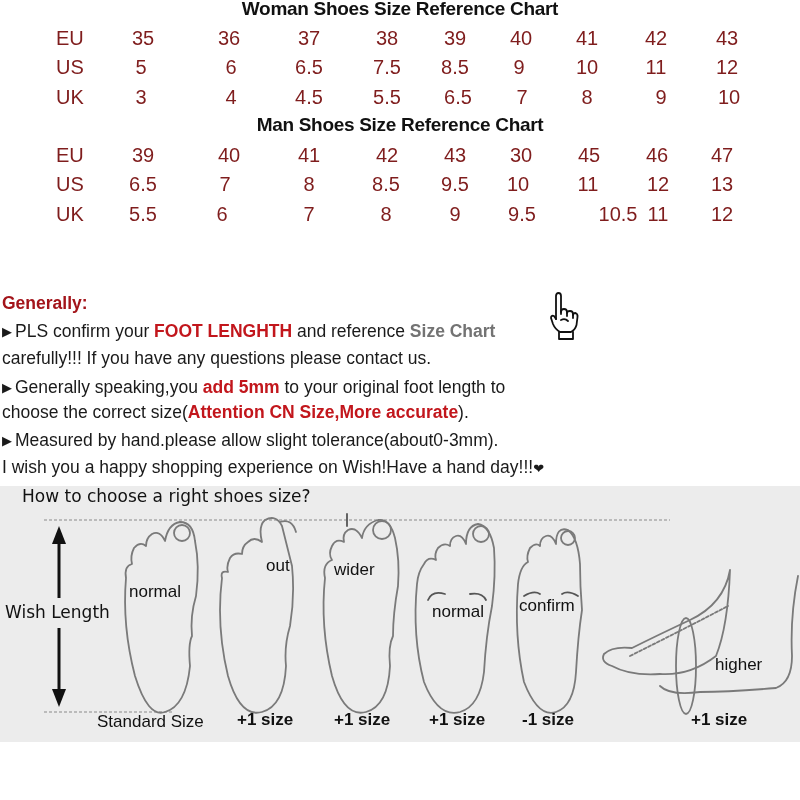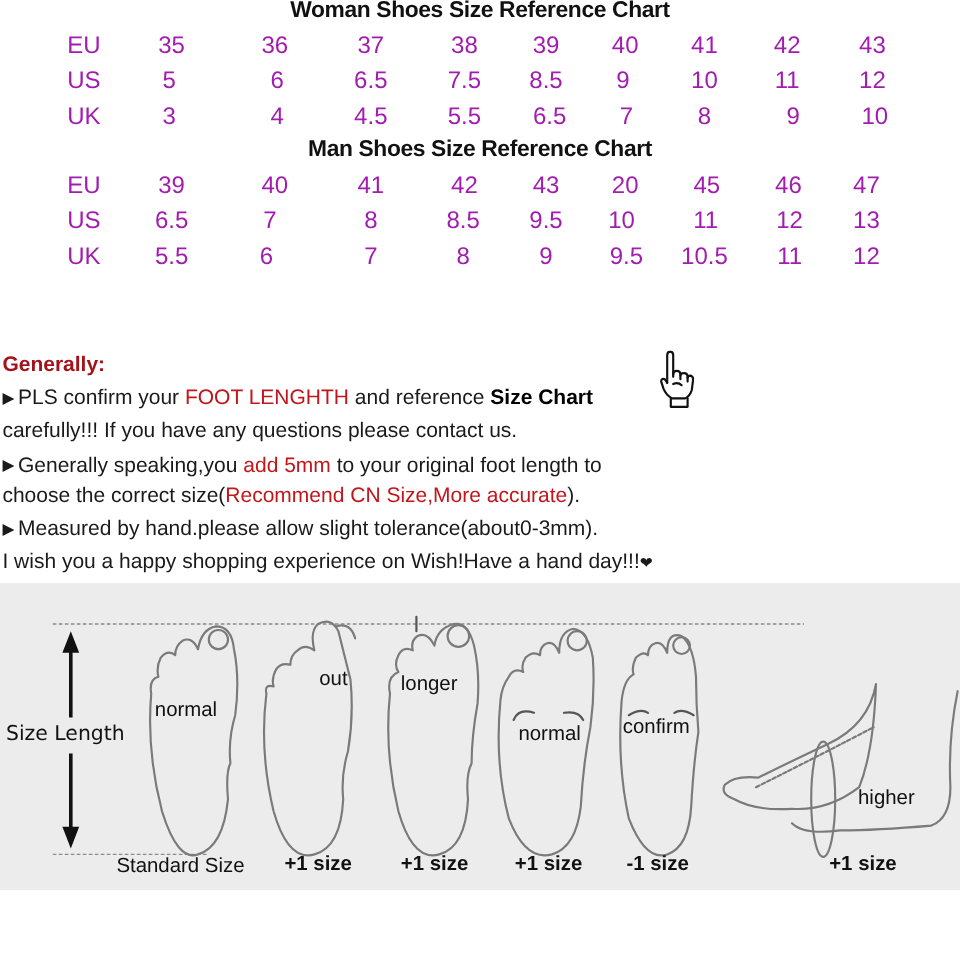--- a/index.html
+++ b/index.html
@@ -9,33 +9,33 @@
     font-family: "Liberation Sans", "DejaVu Sans", sans-serif;
   }
   .chart-title {
     position: absolute; left: 0; width: 800px; text-align: center;
     font-family: "Liberation Sans", sans-serif; font-weight: bold;
     font-size: 19px; color: #111; letter-spacing: -0.3px;
   }
   .size-row { position: absolute; left: 0; width: 800px; height: 30px; }
   .size-row span {
     position: absolute; top: 0; transform: translateX(-50%);
-    font-family: "Liberation Sans", sans-serif; font-size: 20px; color: #a21caf;
+    font-family: "Liberation Sans", sans-serif; font-size: 20px; color: #7f1d1d;
     white-space: nowrap;
   }
   .size-row .row-label { transform: none; left: 56px; }
 
   .attention-block {
     position: absolute; left: 0; top: 290px; width: 600px;
     font-family: "Liberation Sans", sans-serif; font-size: 17.5px; color: #1a1a1a;
   }
   .attention-block .line { position: absolute; left: 2px; white-space: nowrap; }
-  .red-bold { color: #c2161c; font-weight: normal; }
+  .red-bold { color: #c2161c; font-weight: bold; }
   .dark-red-bold { color: #a3141a; font-weight: bold; }
-  .blk-bold { font-weight: bold; color: #000000; }
+  .blk-bold { font-weight: bold; color: #737373; }
   .tri { font-size: 13px; display: inline-block; transform: translateY(-1px); margin-right: 3px; }
 
   .hand-icon { position: absolute; left: 548px; top: 292px; width: 32px; height: 50px; }
 
   .guide-panel {
     position: absolute; left: 0; top: 486px; width: 800px; height: 256px;
     background: #ececec;
   }
   .guide-title {
     position: absolute; left: 22px; top: 0px;
@@ -103,21 +103,21 @@
 
 <div class="chart-title" style="top:114px;">Man Shoes Size Reference Chart</div>
 <div>
   <div class="size-row" style="top:144px;">
     <span class="row-label">EU</span>
     <span style="left:143px">39</span>
     <span style="left:229px">40</span>
     <span style="left:309px">41</span>
     <span style="left:387px">42</span>
     <span style="left:455px">43</span>
-    <span style="left:521px">20</span>
+    <span style="left:521px">30</span>
     <span style="left:589px">45</span>
     <span style="left:657px">46</span>
     <span style="left:722px">47</span>
   </div>
   <div class="size-row" style="top:173px;">
     <span class="row-label">US</span>
     <span style="left:143px">6.5</span>
     <span style="left:225px">7</span>
     <span style="left:309px">8</span>
     <span style="left:386px">8.5</span>
@@ -128,37 +128,37 @@
     <span style="left:722px">13</span>
   </div>
   <div class="size-row" style="top:203px;">
     <span class="row-label">UK</span>
     <span style="left:143px">5.5</span>
     <span style="left:222px">6</span>
     <span style="left:309px">7</span>
     <span style="left:386px">8</span>
     <span style="left:455px">9</span>
     <span style="left:522px">9.5</span>
-    <span style="left:587px">10.5</span>
+    <span style="left:618px">10.5</span>
     <span style="left:658px">11</span>
     <span style="left:722px">12</span>
   </div>
 </div>
 
 <div class="attention-block">
   <div class="line dark-red-bold" style="top:3px;">Generally:</div>
   <div class="line" style="top:31px;">
     <span class="tri">▶</span><span>PLS confirm your </span><span class="red-bold">FOOT LENGHTH</span><span> and reference </span><span class="blk-bold">Size Chart</span>
   </div>
   <div class="line" style="top:58px;">carefully!!! If you have any questions please contact us.</div>
   <div class="line" style="top:87px;">
     <span class="tri">▶</span><span>Generally speaking,you </span><span class="red-bold">add 5mm</span><span> to your original foot length to</span>
   </div>
   <div class="line" style="top:112px;">
-    <span>choose the correct size(</span><span class="red-bold">Recommend CN Size,More accurate</span><span>).</span>
+    <span>choose the correct size(</span><span class="red-bold">Attention CN Size,More accurate</span><span>).</span>
   </div>
   <div class="line" style="top:140px;">
     <span class="tri">▶</span><span>Measured by hand.please allow slight tolerance(about0-3mm).</span>
   </div>
   <div class="line" style="top:167px;">
     <span>I wish you a happy shopping experience on Wish!Have a hand day!!!</span><span style="font-size:13px;">❤</span>
   </div>
 </div>
 
 <svg class="hand-icon" viewBox="0 0 32 50" width="32" height="50">
@@ -166,20 +166,21 @@
     <path d="M8 27 L8 4 Q8 1 10.5 1 Q13 1 13 4 L13 22"></path>
     <path d="M13 20 Q13 17 16 17 Q19 17 19 20 L19 24"></path>
     <path d="M19 21 Q19 19 22 19 Q25 19 25 22 L25 26"></path>
     <path d="M25 23 Q25 21 27.5 21 Q30 22 29.5 25 L28.5 33 Q27 38 23 40 L12 40 Q7 37 5 32 L3 26 Q3 23 6 24 L8 27"></path>
     <path d="M11 40 L11 47 L25 47 L25 40"></path>
     <path d="M13 28 Q17 26 20 29"></path>
   </g>
 </svg>
 
 <div class="guide-panel">
+  <div class="guide-title">How to choose a right shoes size?</div>
 
   <svg class="feet" width="800" height="256" viewBox="0 0 800 256">
 
     <line x1="44" y1="34" x2="670" y2="34" stroke="#8a8a8a" stroke-width="1.2" stroke-dasharray="3 2"></line>
     <line x1="44" y1="226" x2="172" y2="226" stroke="#8a8a8a" stroke-width="1.2" stroke-dasharray="3 2"></line>
 
     <g>
       <line x1="59" y1="50" x2="59" y2="112" stroke="#111" stroke-width="3"></line>
       <line x1="59" y1="142" x2="59" y2="212" stroke="#111" stroke-width="3"></line>
       <polygon points="52,58 59,40 66,58" fill="#111"></polygon>
@@ -220,25 +221,25 @@
 
       <g>
         <path d="M730 84 Q728 140 716 170 Q690 190 660 188 Q630 190 612 180 Q600 176 604 168 Q612 160 632 162 Q656 150 690 134 Q724 118 730 84"></path>
         <path d="M798 90 Q790 130 792 170 Q792 196 776 202 Q730 206 700 206 Q670 210 660 200"></path>
         <ellipse cx="686" cy="180" rx="10" ry="48"></ellipse>
         <path d="M630 170 Q690 140 728 120" stroke-dasharray="3 2"></path>
       </g>
     </g>
   </svg>
 
-  <div class="foot-length">Size Length</div>
+  <div class="foot-length">Wish Length</div>
 
   <div class="guide-label" style="left:129px; top:96px;">normal</div>
   <div class="guide-label" style="left:266px; top:70px;">out</div>
-  <div class="guide-label" style="left:334px; top:74px;">longer</div>
+  <div class="guide-label" style="left:334px; top:74px;">wider</div>
   <div class="guide-label" style="left:432px; top:116px;">normal</div>
   <div class="guide-label" style="left:519px; top:110px;">confirm</div>
   <div class="guide-label" style="left:715px; top:169px;">higher</div>
 
   <div class="guide-size" style="left:97px; top:226px; font-weight:normal;">Standard Size</div>
   <div class="guide-size" style="left:237px; top:224px;">+1 size</div>
   <div class="guide-size" style="left:334px; top:224px;">+1 size</div>
   <div class="guide-size" style="left:429px; top:224px;">+1 size</div>
   <div class="guide-size" style="left:522px; top:224px;">-1 size</div>
   <div class="guide-size" style="left:691px; top:224px;">+1 size</div>

